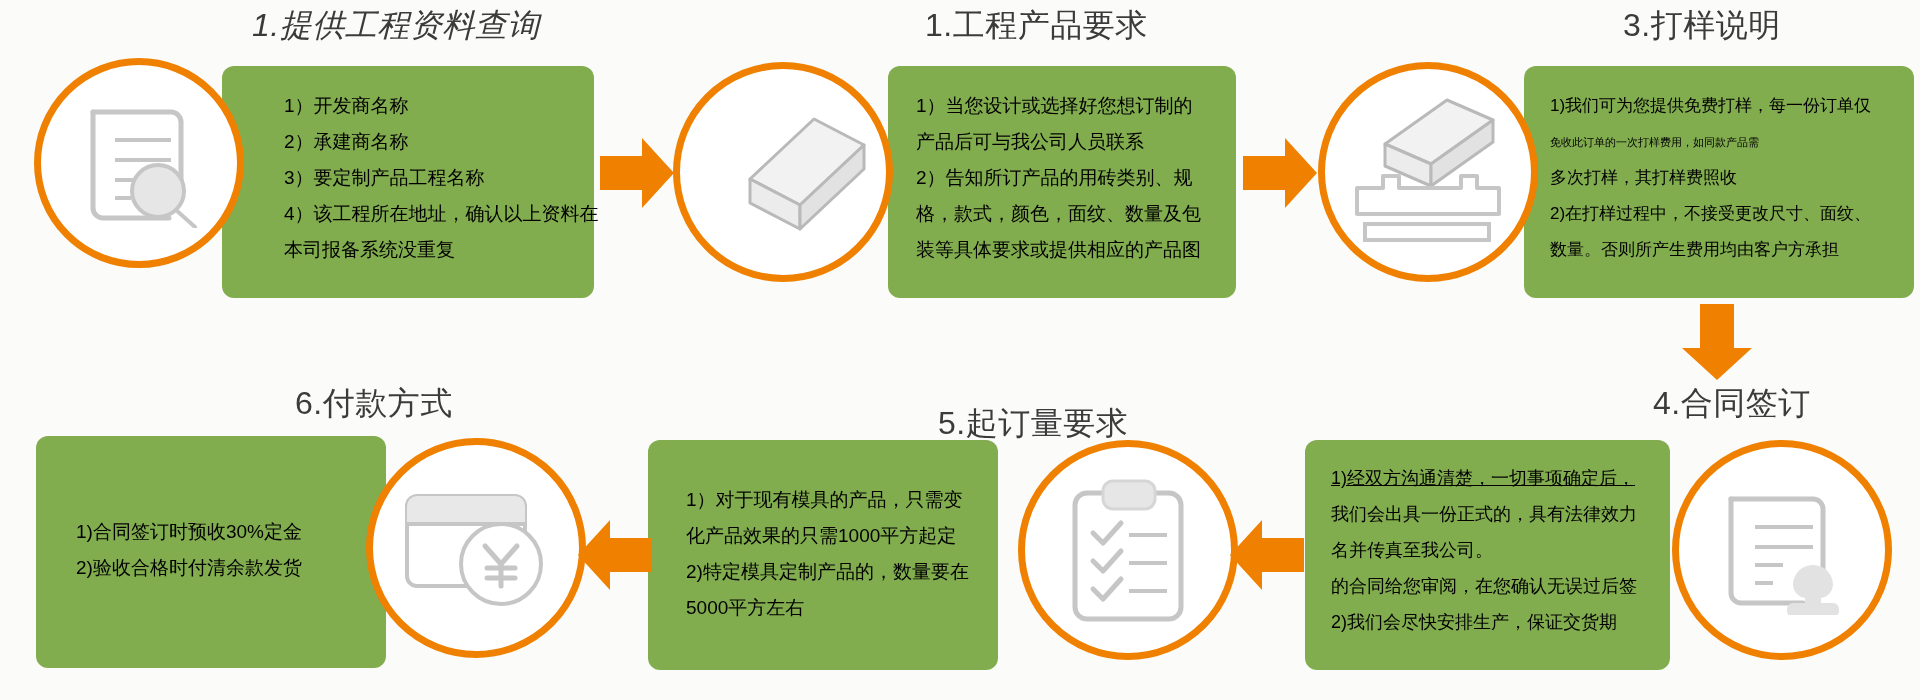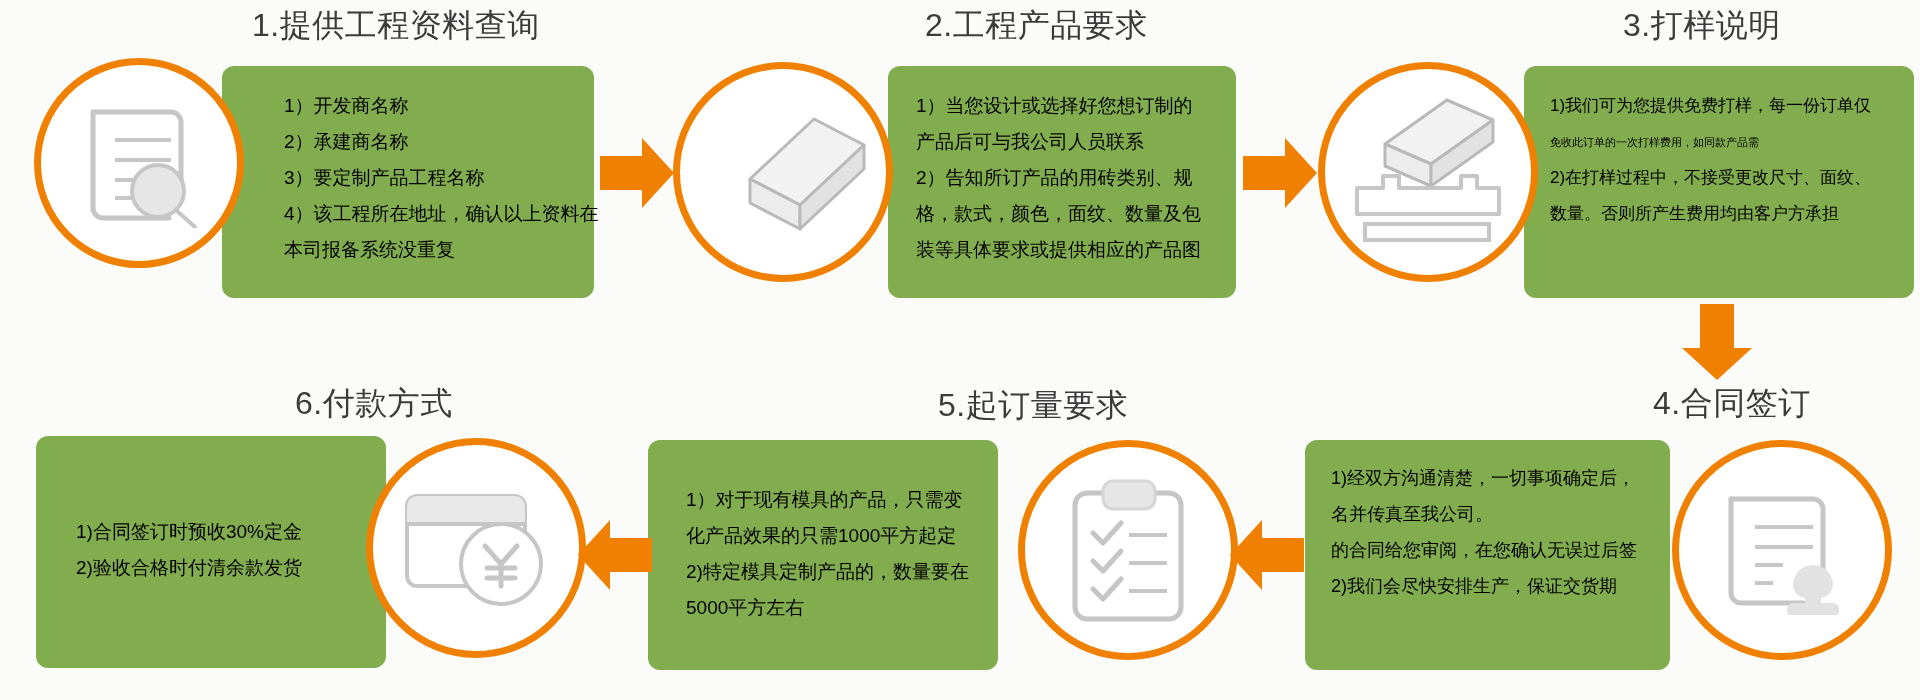--- a/index.html
+++ b/index.html
@@ -63,21 +63,21 @@
 
   
   .arrow{position:absolute;z-index:4;}
   .arrow svg{display:block;}
 </style>
 </head>
 <body>
 
 <div class="stage">
 
-  <div class="title" style="left:252px;top:4px;">1.提供工程资料查询</div>
+  <div class="title" style="left:252px;top:4px;font-style:italic;">1.提供工程资料查询</div>
 
   <div class="panel" style="left:222px;top:66px;width:372px;height:232px;">
     <div class="lines" style="top:22px;left:62px;">
       <p>1）开发商名称</p>
       <p>2）承建商名称</p>
       <p>3）要定制产品工程名称</p>
       <p>4）该工程所在地址，确认以上资料在</p>
       <p>本司报备系统没重复</p>
     </div>
   </div>
@@ -96,21 +96,21 @@
       </svg>
     </span>
   </div>
 
   <div class="arrow" style="left:600px;top:138px;">
     <svg width="74" height="70" viewBox="0 0 74 70">
       <path d="M0 18 H42 V0 L74 35 L42 70 V52 H0 Z" fill="#f08000"></path>
     </svg>
   </div>
 
-  <div class="title" style="left:925px;top:4px;">2.工程产品要求</div>
+  <div class="title" style="left:925px;top:4px;">1.工程产品要求</div>
 
   <div class="panel" style="left:888px;top:66px;width:348px;height:232px;">
     <div class="lines" style="top:22px;left:28px;">
       <p>1）当您设计或选择好您想订制的</p>
       <p>产品后可与我公司人员联系</p>
       <p>2）告知所订产品的用砖类别、规</p>
       <p>格，款式，颜色，面纹、数量及包</p>
       <p>装等具体要求或提供相应的产品图</p>
     </div>
   </div>
@@ -130,20 +130,21 @@
       <path d="M0 18 H42 V0 L74 35 L42 70 V52 H0 Z" fill="#f08000"></path>
     </svg>
   </div>
 
   <div class="title" style="left:1623px;top:4px;">3.打样说明</div>
 
   <div class="panel" style="left:1524px;top:66px;width:390px;height:232px;">
     <div class="lines" style="top:22px;left:26px;">
       <p style="font-size:17px;">1)我们可为您提供免费打样，每一份订单仅</p>
       <p style="font-size:11px;">免收此订单的一次打样费用，如同款产品需</p>
+      <p style="font-size:17px;">多次打样，其打样费照收</p>
       <p style="font-size:17px;">2)在打样过程中，不接受更改尺寸、面纹、</p>
       <p style="font-size:17px;font-family:Liberation Serif, serif;">数量。否则所产生费用均由客户方承担</p>
     </div>
   </div>
 
   <div class="circle" style="left:1318px;top:62px;width:220px;height:220px;">
     <span>
       <svg width="170" height="160" viewBox="0 0 170 160">
         <polygon points="42,52 104,8 150,28 88,72" fill="#f2f2f2" stroke="#b9b9b9" stroke-width="3" stroke-linejoin="round"></polygon>
         <polygon points="42,52 88,72 88,94 42,74" fill="#ececec" stroke="#b9b9b9" stroke-width="3" stroke-linejoin="round"></polygon>
@@ -157,21 +158,22 @@
   <div class="arrow" style="left:1682px;top:304px;">
     <svg width="70" height="76" viewBox="0 0 70 76">
       <path d="M18 0 H52 V44 H70 L35 76 L0 44 H18 Z" fill="#f08000"></path>
     </svg>
   </div>
 
   <div class="title" style="left:1653px;top:382px;">4.合同签订</div>
 
   <div class="panel" style="left:1305px;top:440px;width:365px;height:230px;">
     <div class="lines" style="top:20px;left:26px;">
-      <p style="font-size:18px;">1)经双方沟通清楚，一切事项确定后，</p>
+      <p style="font-size:18px;text-decoration:underline;">1)经双方沟通清楚，一切事项确定后，</p>
+      <p style="font-size:18px;">我们会出具一份正式的，具有法律效力</p>
       <p style="font-size:18px;">名并传真至我公司。</p>
       <p style="font-size:18px;">的合同给您审阅，在您确认无误过后签</p>
       <p style="font-size:18px;">2)我们会尽快安排生产，保证交货期</p>
     </div>
   </div>
 
   <div class="circle" style="left:1672px;top:440px;width:220px;height:220px;">
     <span>
       <svg width="130" height="130" viewBox="0 0 130 130">
         <path d="M14 14 h82 a10 10 0 0 1 10 10 v62" fill="none" stroke="#c6c6c6" stroke-width="5" stroke-linecap="round"></path>
@@ -185,21 +187,21 @@
       </svg>
     </span>
   </div>
 
   <div class="arrow" style="left:1230px;top:520px;">
     <svg width="74" height="70" viewBox="0 0 74 70">
       <path d="M74 18 H32 V0 L0 35 L32 70 V52 H74 Z" fill="#f08000"></path>
     </svg>
   </div>
 
-  <div class="title" style="left:938px;top:384px;">5.起订量要求</div>
+  <div class="title" style="left:938px;top:402px;">5.起订量要求</div>
 
   <div class="panel" style="left:648px;top:440px;width:350px;height:230px;">
     <div class="lines" style="top:42px;left:38px;">
       <p>1）对于现有模具的产品，只需变</p>
       <p>化产品效果的只需1000平方起定</p>
       <p>2)特定模具定制产品的，数量要在</p>
       <p>5000平方左右</p>
     </div>
   </div>
 

